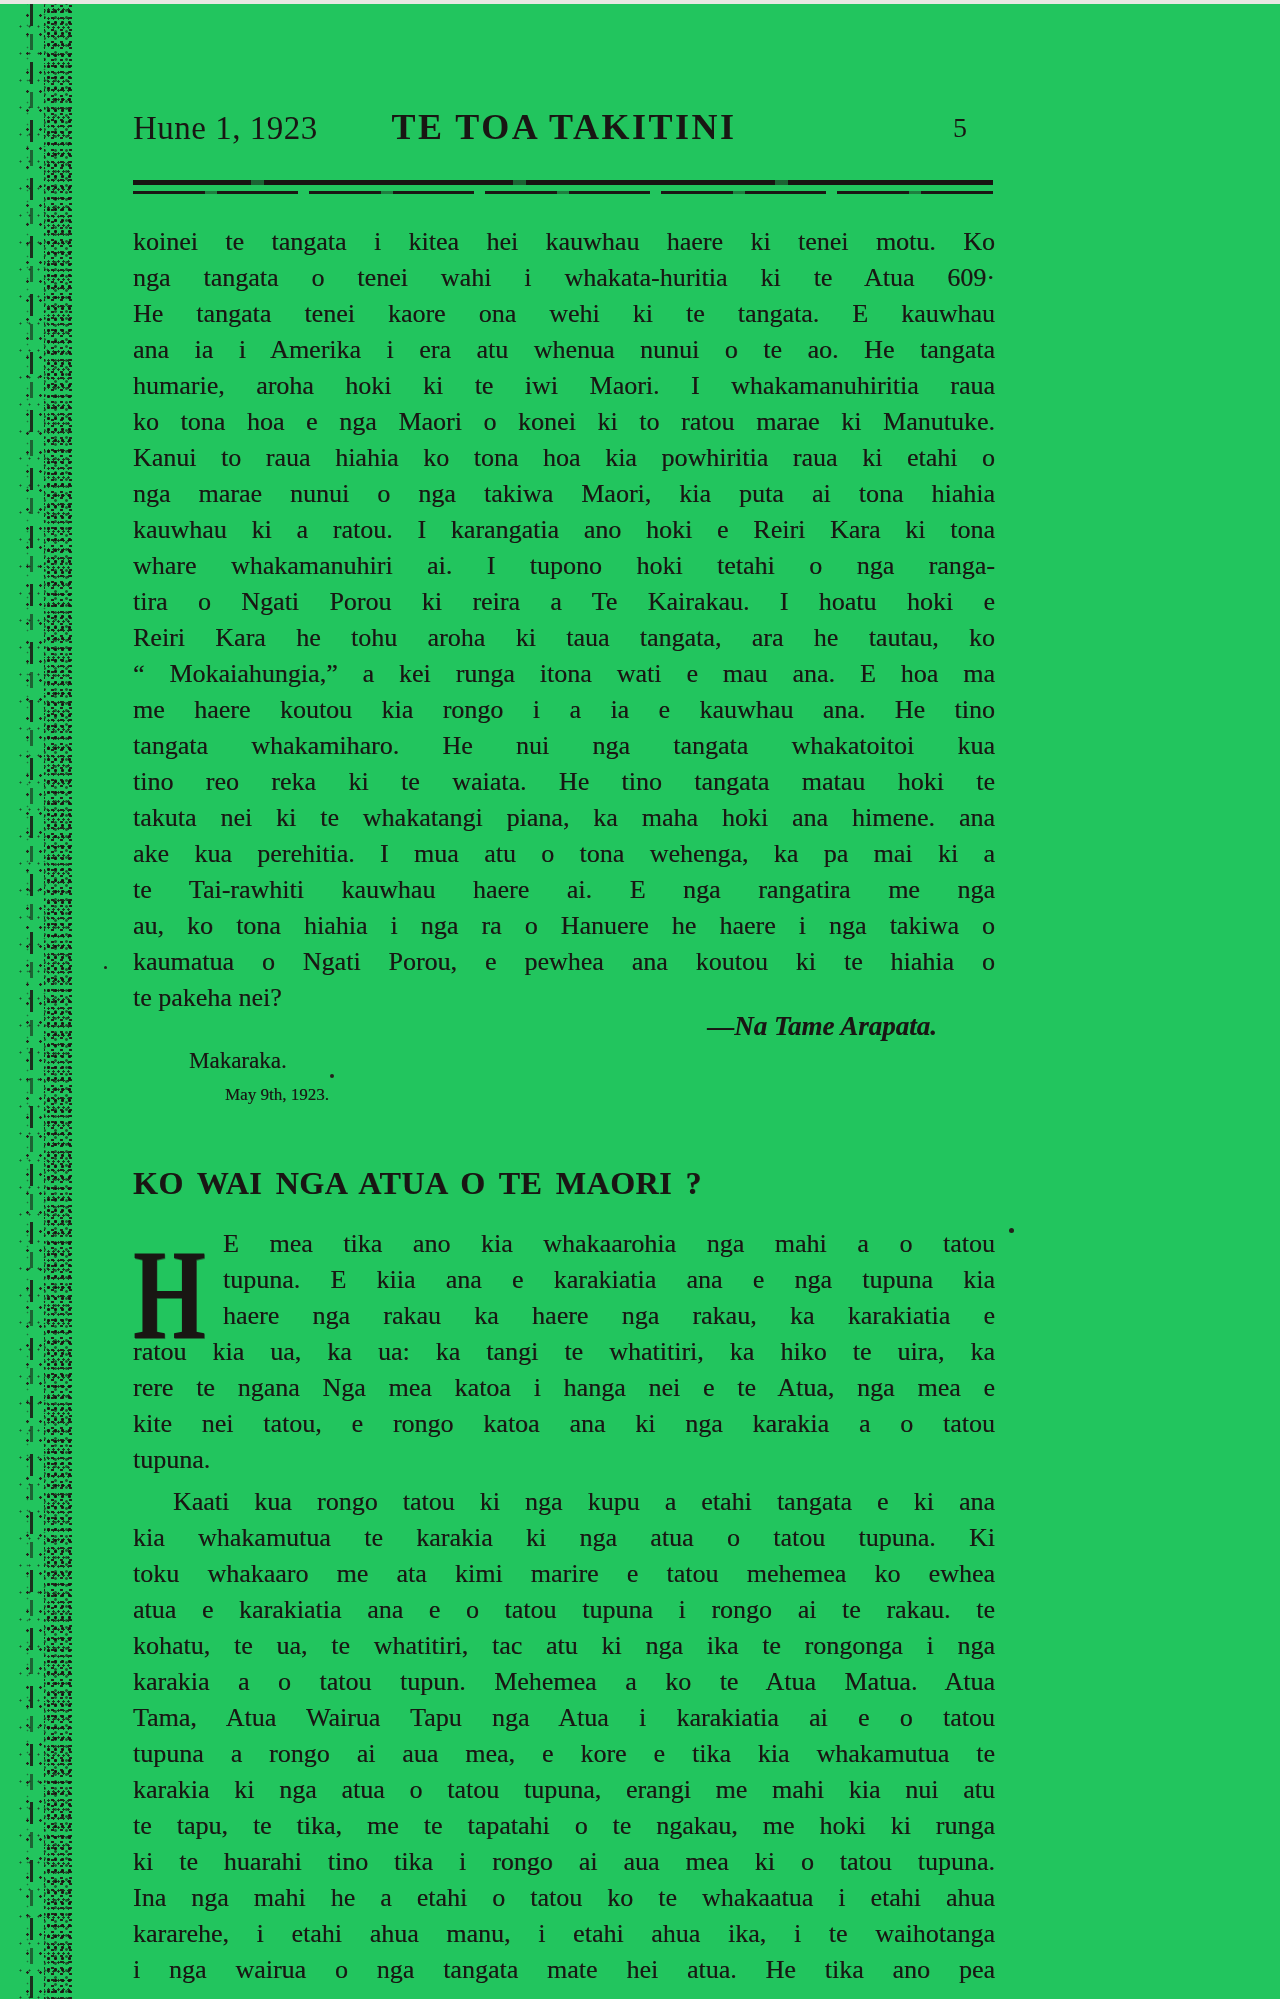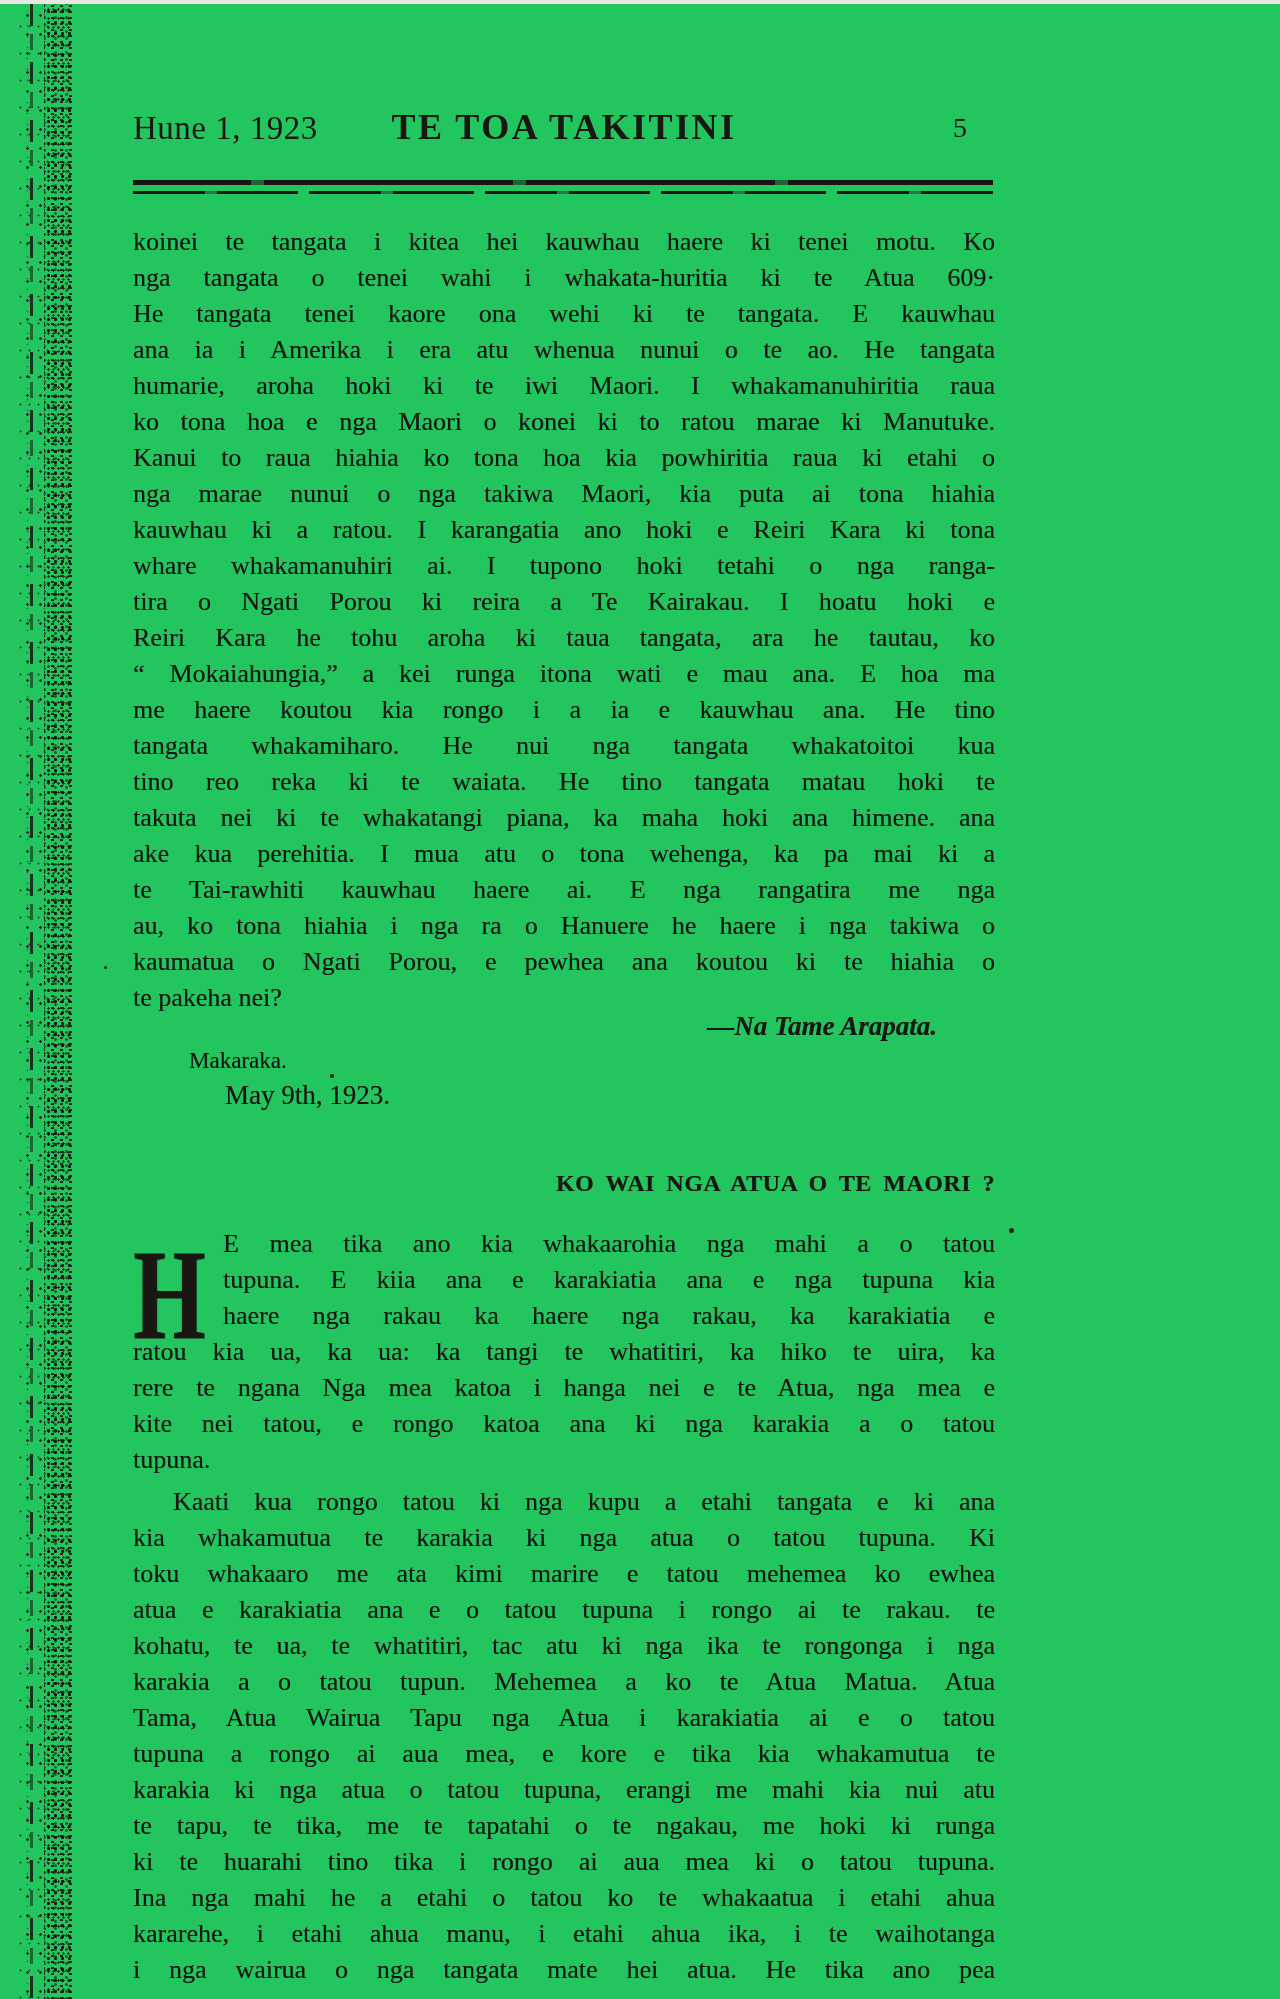--- a/index.html
+++ b/index.html
@@ -66,26 +66,26 @@
   .a2p2 .tline:first-child{text-indent:40px;}
 
   .sig{
     margin-top:-8px;height:36px;line-height:36px;
     text-align:right;padding-right:58px;
     font-style:italic;font-weight:700;font-size:27px;
     text-shadow:.3px .3px 0 rgba(25,22,19,.5);
   }
   .place{height:34px;line-height:34px;font-size:23px;padding-left:56px;
          text-shadow:.3px .3px 0 rgba(25,22,19,.5);}
-  .dl2{height:34px;line-height:34px;font-size:27px;padding-left:92px;
+  .dl2{height:34px;line-height:34px;font-size:17px;padding-left:92px;
        text-shadow:.3px .3px 0 rgba(25,22,19,.5);}
 
   .heading{
-    margin-top:49px;height:44px;line-height:44px;text-align:right;
-    font-weight:700;font-size:24px;word-spacing:5px;letter-spacing:.5px;
+    margin-top:49px;height:44px;line-height:44px;text-align:left;
+    font-weight:700;font-size:32px;word-spacing:5px;letter-spacing:.5px;
     text-shadow:.4px .4px 0 rgba(25,22,19,.45);
   }
   .a2p1{margin-top:21px;}
   .a2p2{margin-top:6px;}
   .dropcap{
     float:left;width:78px;height:104px;margin:4px 12px 0 0;
     font-weight:700;font-size:120px;line-height:1;
     transform:scale(.78,1.08);transform-origin:top left;
     text-shadow:.5px .5px 0 rgba(25,22,19,.5);
   }

